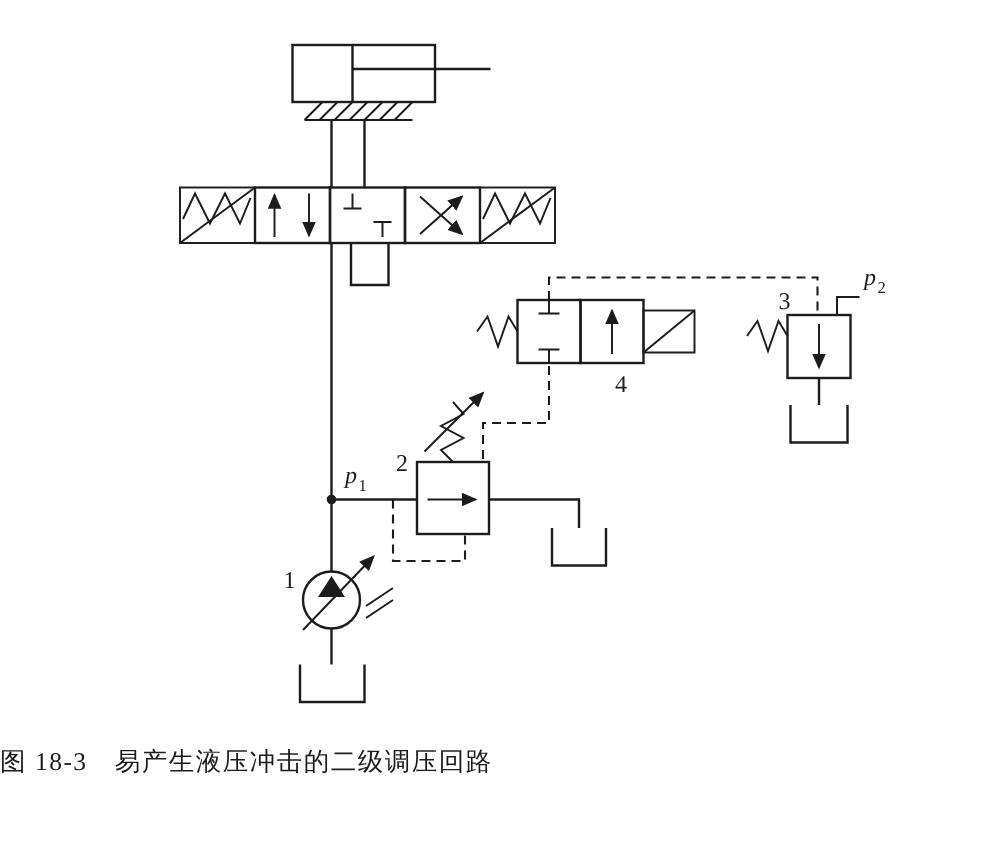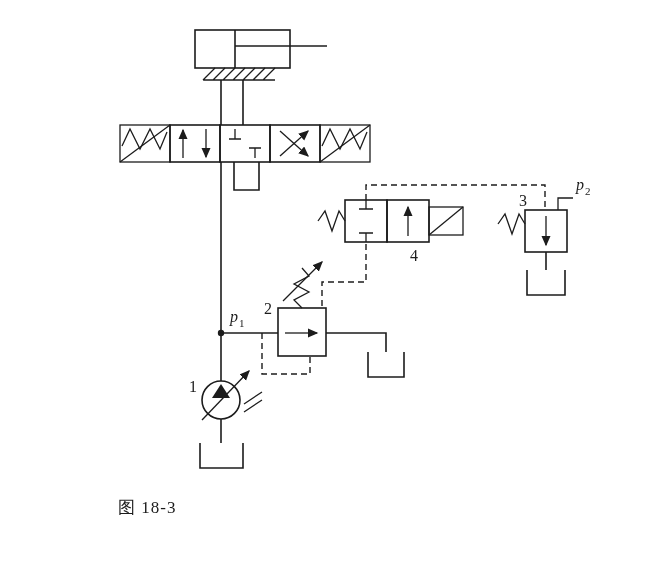--- a/index.html
+++ b/index.html
@@ -6,21 +6,21 @@
   .page{width:659px;height:574px;background:#ffffff;position:relative;
         font-family:"Liberation Serif", serif;color:#1c1c1c;overflow:hidden;}
   svg{display:block;}
   .ln{stroke:#1c1c1c;stroke-width:1.6;fill:none;}
   .thin{stroke:#1c1c1c;stroke-width:1.3;fill:none;}
   .dash{stroke:#1c1c1c;stroke-width:1.4;fill:none;stroke-dasharray:6 4;}
   .fillb{fill:#1c1c1c;stroke:none;}
   .lbl{font-family:"Liberation Serif", serif;font-size:16px;fill:#1c1c1c;}
   .lbl-i{font-family:"Liberation Serif", serif;font-style:italic;font-size:16px;fill:#1c1c1c;}
   .lbl-s{font-family:"Liberation Serif", serif;font-size:11px;fill:#1c1c1c;}
-  .caption{display:flex;gap:18px;padding-left:118px;padding-top:16px;
+  .caption{display:flex;gap:18px;padding-top:16px;
            font-size:17px;letter-spacing:1px;color:#1c1c1c;}
 </style>
 </head>
 <body>
 
 <div class="page">
   <svg width="659" height="480" viewBox="0 0 659 480">
     <defs>
       <marker id="arr" markerWidth="9" markerHeight="8" refX="7" refY="3.5" orient="auto">
         <path d="M0,0 L8,3.5 L0,7 Z" fill="#1c1c1c"></path>
@@ -110,14 +110,15 @@
       <text class="lbl" x="414" y="261" text-anchor="middle">4</text>
       <text class="lbl-i" x="230" y="322">p</text>
       <text class="lbl-s" x="239" y="327">1</text>
       <text class="lbl-i" x="576" y="190">p</text>
       <text class="lbl-s" x="585" y="195">2</text>
     </g>
   </svg>
 
   <div class="caption">
     <span>图 18-3</span>
+    <span>易产生液压冲击的二级调压回路</span>
   </div>
 </div>
 
 </body></html>

